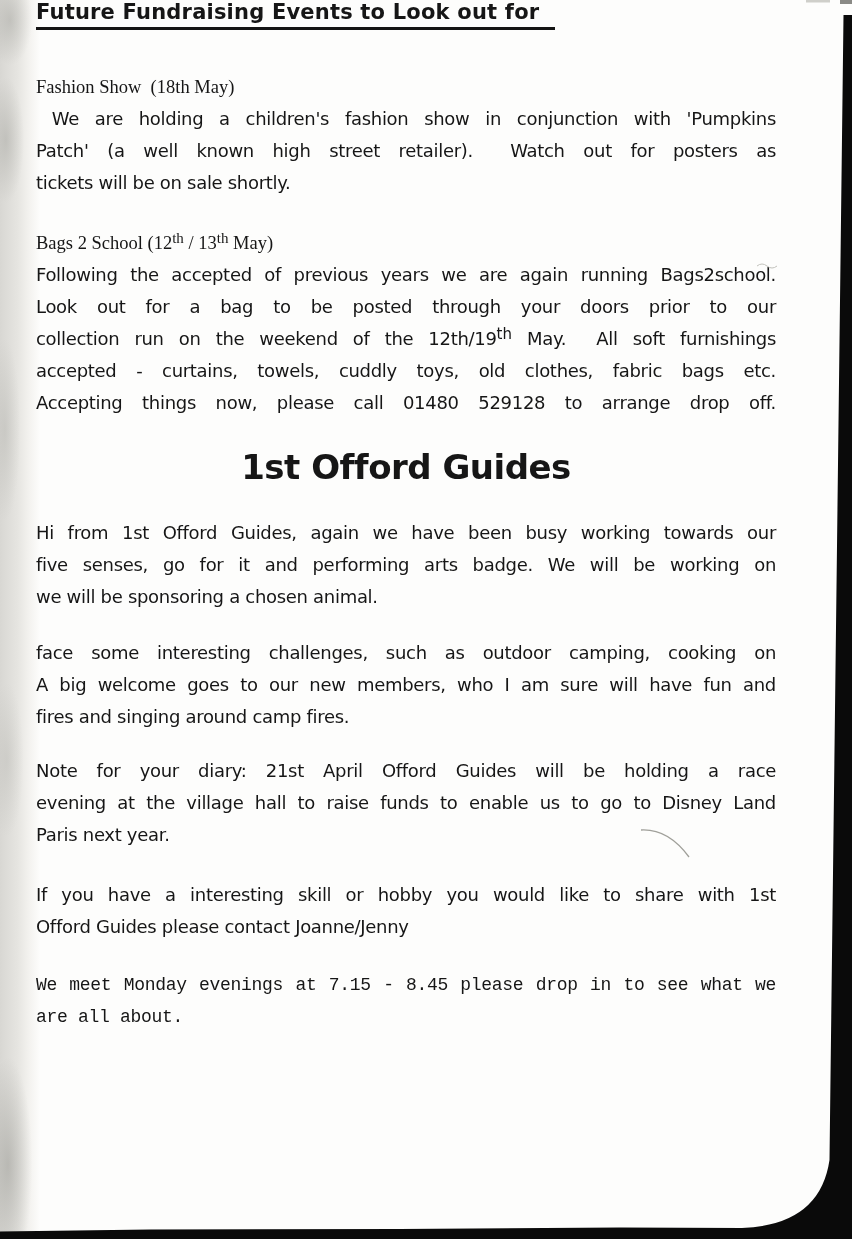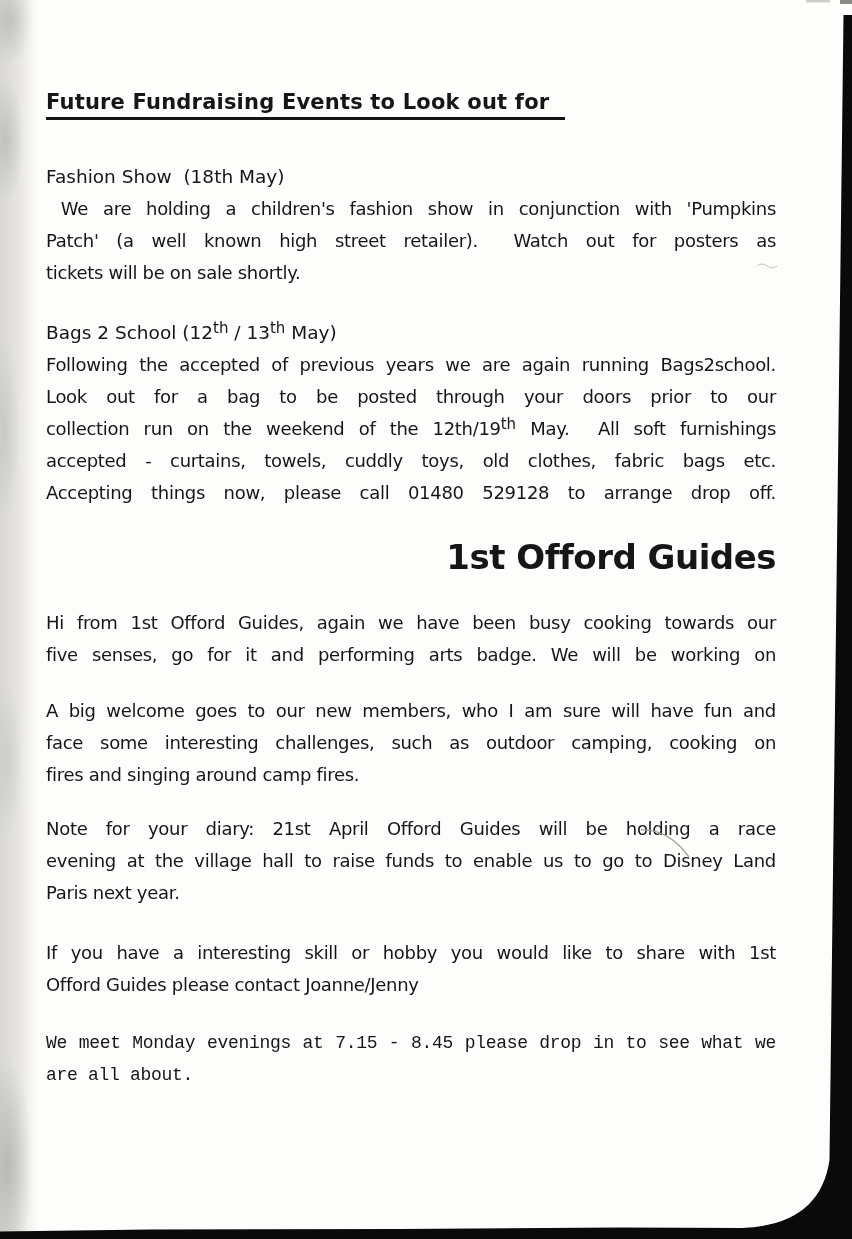--- a/index.html
+++ b/index.html
@@ -29,43 +29,42 @@
   }
 
   .scan-overlay {
     position: absolute;
     left: 0; top: 0;
     pointer-events: none;
   }
 
   .content {
     position: absolute;
-    left: 46px;
+    left: 36px;
     right: 76px;
     top: 0;
-    padding-top: 74px;
-    margin-top: 16px;
   }
 
   .main-heading {
     display: inline-block;
     font-size: 21px;
     font-weight: bold;
     line-height: 24px;
     letter-spacing: 0.2px;
     border-bottom: 3px solid #141414;
     padding-right: 16px;
     padding-bottom: 3px;
     white-space: pre;
   }
 
   .sec-title {
     font-size: 18.5px;
     line-height: 32px;
     white-space: pre;
+    font-family: Liberation Serif, serif;
   }
   .sec-title.fashion { margin-top: 41px; }
   .sec-title.bags    { margin-top: 28px; }
 
   .body-line {
     font-size: 18px;
     line-height: 32px;
     letter-spacing: -0.3px;
     text-align: justify;
     text-align-last: justify;
@@ -81,21 +80,21 @@
     vertical-align: 6px;
     letter-spacing: 0;
   }
 
   .guides-heading {
     margin-top: 26px;
     font-size: 34px;
     font-weight: bold;
     line-height: 44px;
     letter-spacing: -0.5px;
-    text-align: right;
+    text-align: center;
   }
 
   .para.p1 { margin-top: 28px; }
   .para.p2 { margin-top: 24px; }
   .para.p3 { margin-top: 22px; }
   .para.p4 { margin-top: 28px; }
   .para.p5 { margin-top: 26px; font-family: Liberation Mono, monospace; }
 </style>
 </head>
 <body>
@@ -122,27 +121,28 @@
       <div class="body-line">Following the accepted of previous years we are again running Bags2school.</div>
       <div class="body-line">Look out for a bag to be posted through your doors prior to our</div>
       <div class="body-line"><span>collection run on the weekend of the 12th/19</span><sup class="ths">th</sup><span> May. &nbsp;All soft furnishings</span></div>
       <div class="body-line">accepted - curtains, towels, cuddly toys, old clothes, fabric bags etc.</div>
       <div class="body-line">Accepting things now, please call 01480 529128 to arrange drop off.</div>
     </div>
 
     <div class="guides-heading">1st Offord Guides</div>
 
     <div class="para p1">
-      <div class="body-line">Hi from 1st Offord Guides, again we have been busy cooking towards our</div>
+      <div class="body-line">Hi from 1st Offord Guides, again we have been busy working towards our</div>
       <div class="body-line">five senses, go for it and performing arts badge. We will be working on</div>
+      <div class="body-line last">we will be sponsoring a chosen animal.</div>
     </div>
 
     <div class="para p2">
+      <div class="body-line">face some interesting challenges, such as outdoor camping, cooking on</div>
       <div class="body-line">A big welcome goes to our new members, who I am sure will have fun and</div>
-      <div class="body-line">face some interesting challenges, such as outdoor camping, cooking on</div>
       <div class="body-line last">fires and singing around camp fires.</div>
     </div>
 
     <div class="para p3">
       <div class="body-line">Note for your diary: 21st April Offord Guides will be holding a race</div>
       <div class="body-line">evening at the village hall to raise funds to enable us to go to Disney Land</div>
       <div class="body-line last">Paris next year.</div>
     </div>
 
     <div class="para p4">

